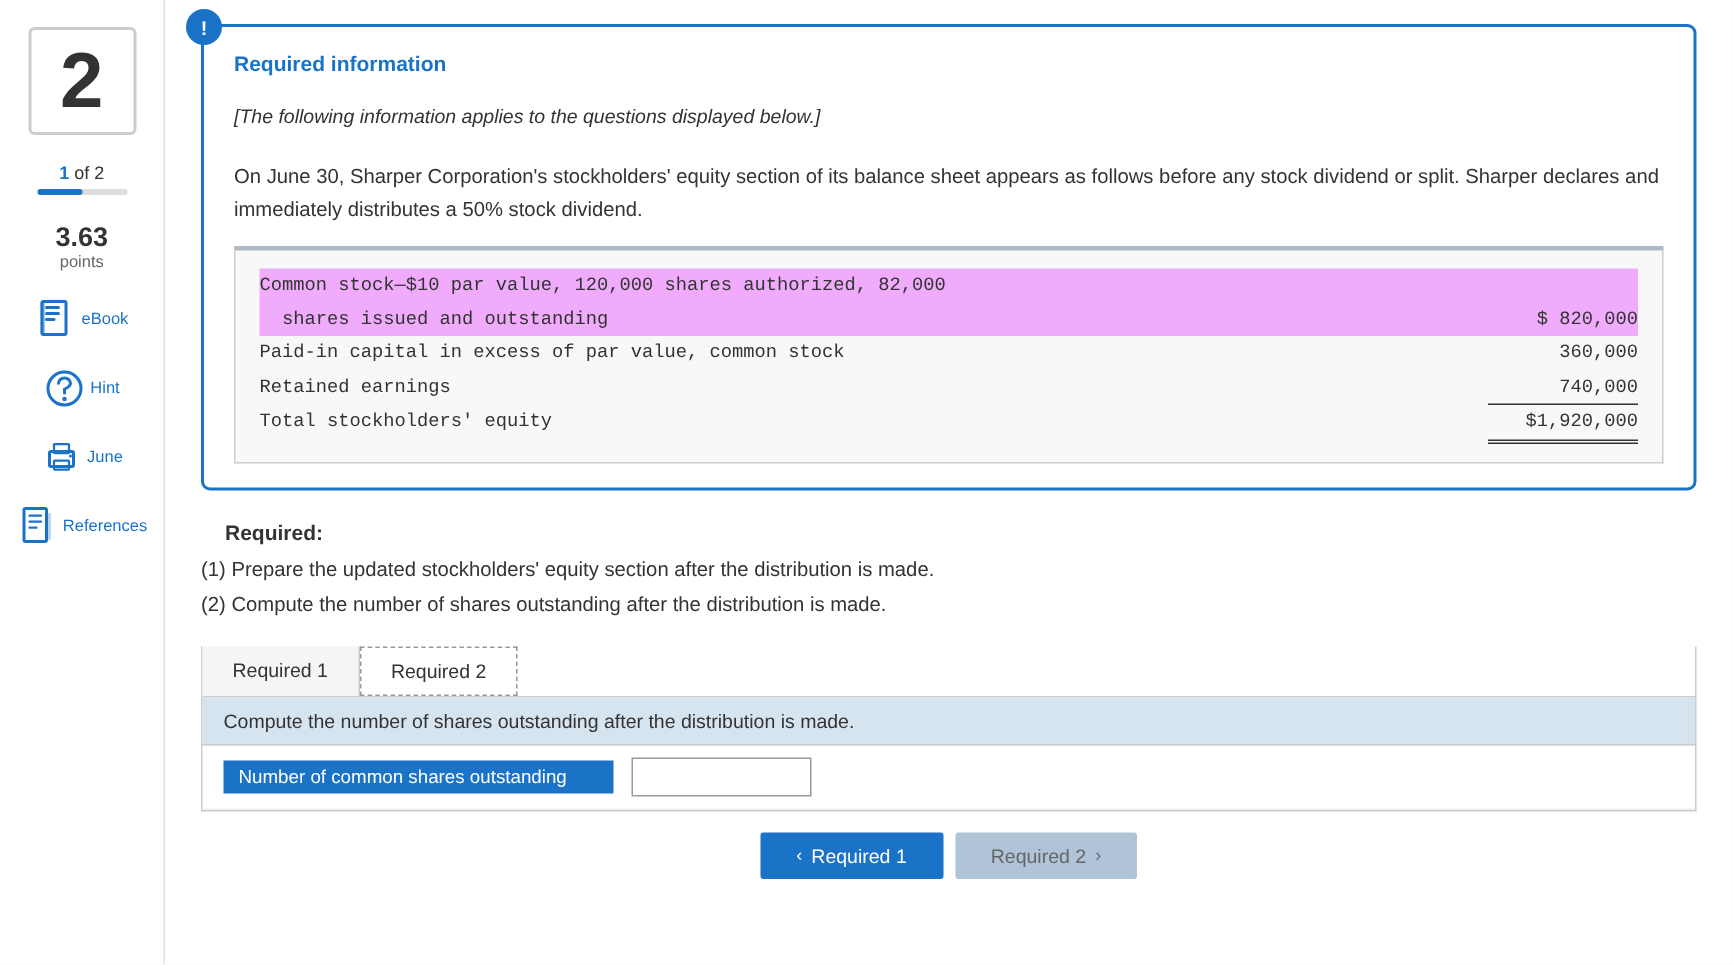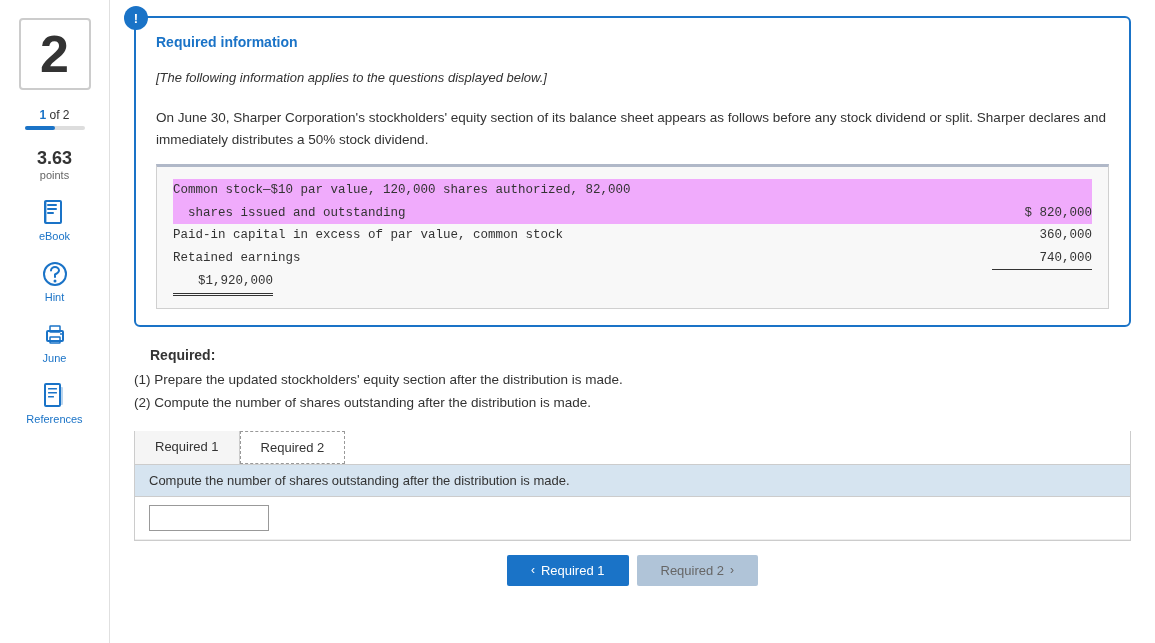--- a/index.html
+++ b/index.html
@@ -70,21 +70,21 @@
       font-size: 18px;
       font-weight: bold;
       color: #333;
     }
     .points-label {
       font-size: 11px;
       color: #666;
     }
     .sidebar-icon-btn {
       display: flex;
-      flex-direction: column;
+      flex-direction: row;
       align-items: center;
       gap: 3px;
       cursor: pointer;
       color: #1a73c7;
       font-size: 11px;
     }
     .icon-shape {
       width: 28px;
       height: 28px;
       display: flex;
@@ -370,20 +370,21 @@
         </div>
         <div class="fin-row">
           <span class="fin-label">Paid-in capital in excess of par value, common stock</span>
           <span class="fin-value">360,000</span>
         </div>
         <div class="fin-row">
           <span class="fin-label">Retained earnings</span>
           <span class="fin-value underline">740,000</span>
         </div>
         <div class="fin-row">
+          <span class="fin-label">Total stockholders' equity</span>
           <span class="fin-value double-underline">$1,920,000</span>
         </div>
       </div>
     </div>
 
     <div class="required-section">
       <div class="required-title">Required:</div>
       <div class="required-list">
         <div>(1) Prepare the updated stockholders' equity section after the distribution is made.</div>
         <div>(2) Compute the number of shares outstanding after the distribution is made.</div>
@@ -393,20 +394,21 @@
 
     <div class="tabs-container">
       <div class="tabs-row">
         <div class="tab">Required 1</div>
         <div class="tab dashed">Required 2</div>
       </div>
 
       <div class="tab-content">
         <div class="tab-description">Compute the number of shares outstanding after the distribution is made.</div>
         <div class="input-row">
+          <div class="input-label">Number of common shares outstanding</div>
           <input class="input-field" type="text" value="" style="">
         </div>
       </div>
     </div>
 
     <div class="nav-buttons">
       <button class="btn-required1">
         <span class="chevron">‹</span>
         <span>Required 1</span>
       </button>

